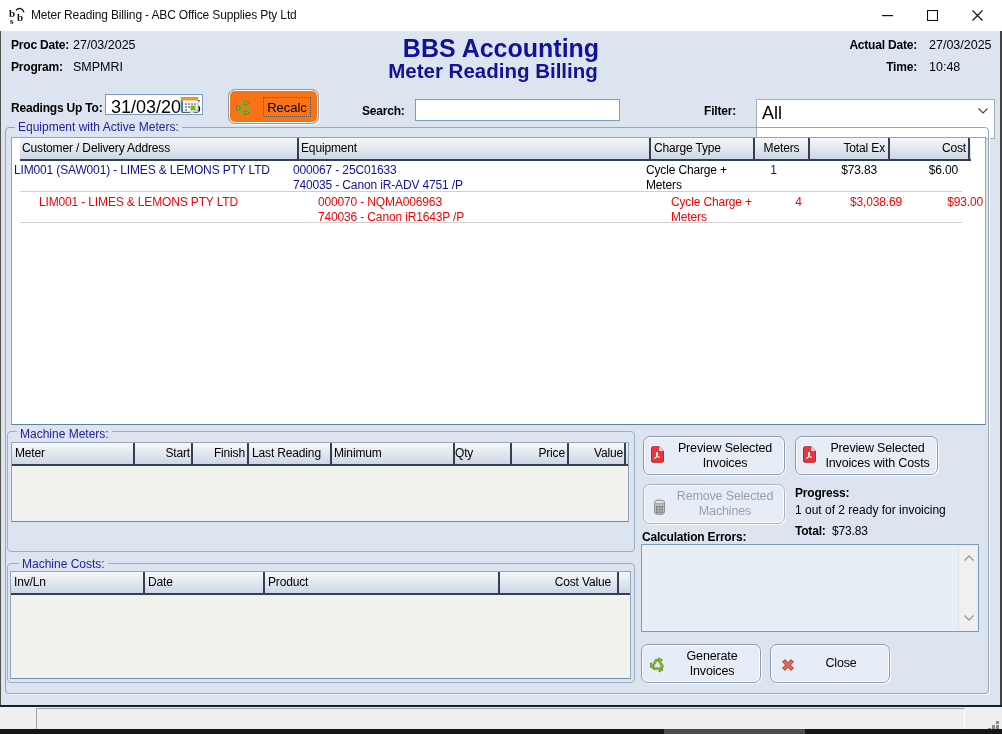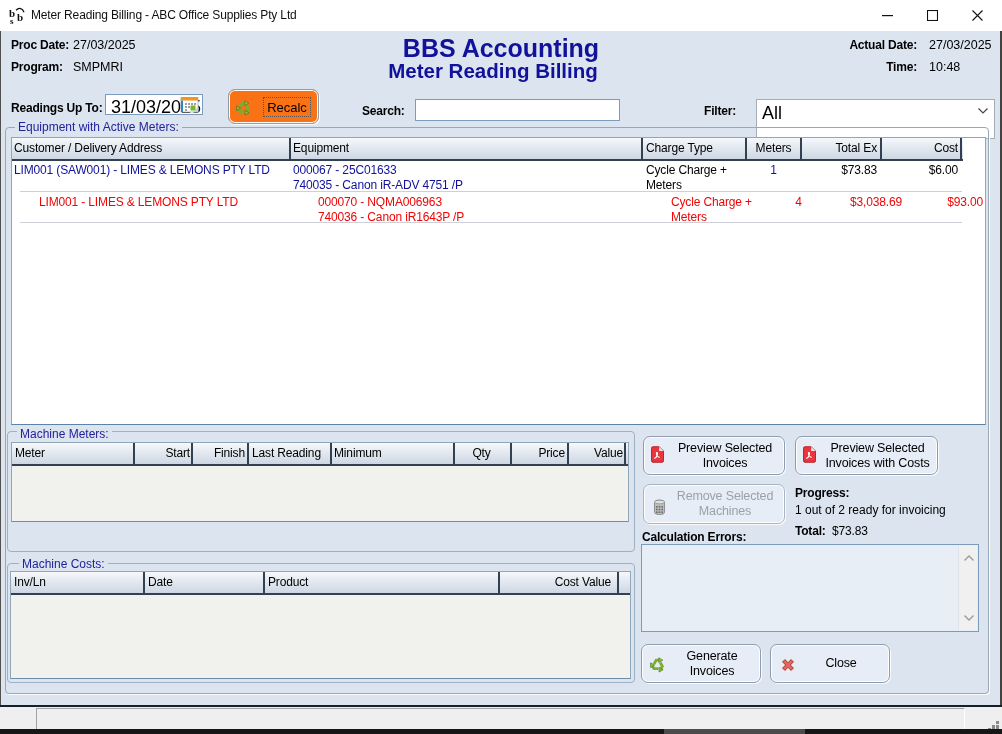--- a/index.html
+++ b/index.html
@@ -101,21 +101,21 @@
   <div class="input" style="left:755px;top:68px;width:239px;height:40px;border-color:#a6adb8">
     <div class="abs" style="left:5px;top:3px">All</div>
     <svg class="abs" style="left:221px;top:8px" width="10" height="6">
         <path d="M0.5 0.5 L5 5 L9.5 0.5" fill="none" stroke="#454545" stroke-width="1.2"></path>
       </svg>
   </div>
 
   <div class="abs groupbox" style="left:4px;top:96px;width:984px;height:567px;border-color:#9aa7b6;box-shadow:1px 1px 0 #fbfcfd"></div>
   <div class="abs grouplab" style="left:14px;top:89px">Equipment with Active Meters:</div>
   <div class="abs" style="left:10px;top:106px;width:975px;height:288px;background:#fff;border:1px solid #92a6ba;border-bottom-color:#5d82a5">
-    <div class="abs thead" style="left:0;top:0;width:951px;height:23px">
+    <div class="abs thead" style="left:8px;top:0;width:951px;height:23px">
       <div class="hl" style="left:2px">Customer / Delivery Address</div>
       <div class="hl" style="left:281px">Equipment</div>
       <div class="hl" style="left:634px">Charge Type</div>
       <div class="hl" style="left:735px;width:53px;text-align:center">Meters</div>
       <div class="hl" style="left:790px;width:75px;text-align:right">Total Ex</div>
       <div class="hl" style="left:870px;width:76px;text-align:right">Cost</div>
       <div class="hdiv" style="left:277px"></div>
       <div class="hdiv" style="left:629px"></div>
       <div class="hdiv" style="left:733px"></div>
       <div class="hdiv" style="left:788px"></div>
@@ -142,21 +142,21 @@
 
   <div class="abs groupbox" style="left:6px;top:400px;width:628px;height:121px"></div>
   <div class="abs grouplab" style="left:16px;top:396px">Machine Meters:</div>
   <div class="abs" style="left:10px;top:411px;width:618px;height:80px;background:#f1f1ee;border:1px solid #92a6ba;border-bottom-color:#6d8dab">
     <div class="abs thead" style="left:0;top:0;width:616px;height:23px">
       <div class="hl" style="left:3px">Meter</div>
       <div class="hl" style="left:123px;width:55px;text-align:right">Start</div>
       <div class="hl" style="left:181px;width:52px;text-align:right">Finish</div>
       <div class="hl" style="left:240px">Last Reading</div>
       <div class="hl" style="left:322px">Minimum</div>
-      <div class="hl" style="left:443px;width:53px;text-align:center">Qty</div>
+      <div class="hl" style="left:443px;width:53px;text-align:left">Qty</div>
       <div class="hl" style="left:500px;width:53px;text-align:right">Price</div>
       <div class="hl" style="left:557px;width:54px;text-align:right">Value</div>
       <div class="hdiv" style="left:121px"></div>
       <div class="hdiv" style="left:179px"></div>
       <div class="hdiv" style="left:235px"></div>
       <div class="hdiv" style="left:318px"></div>
       <div class="hdiv" style="left:441px"></div>
       <div class="hdiv" style="left:498px"></div>
       <div class="hdiv" style="left:555px"></div>
       <div class="hdiv" style="left:612px"></div>

